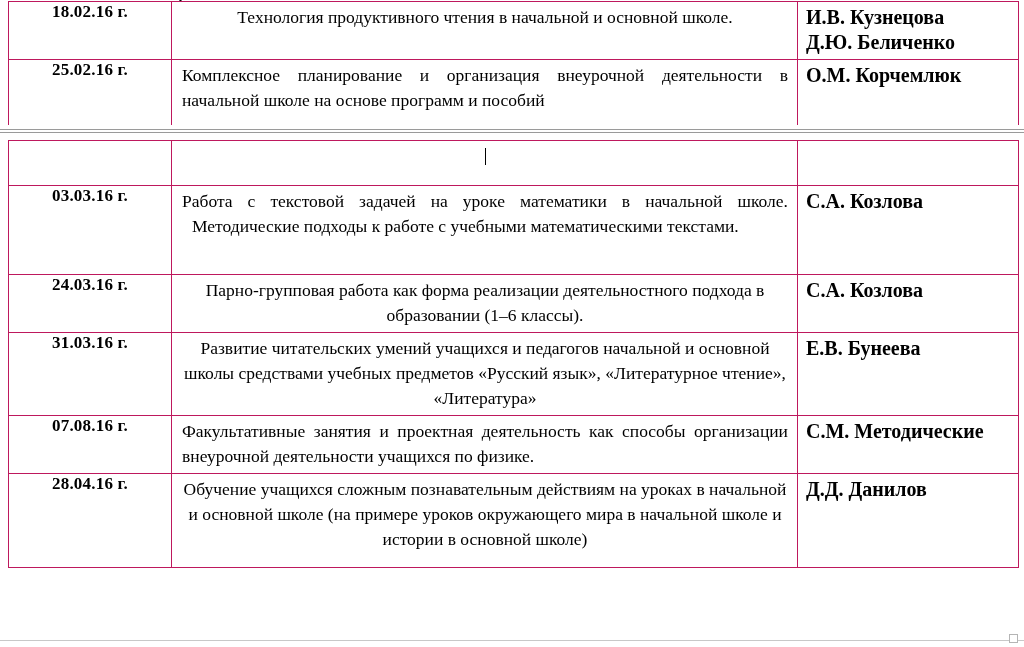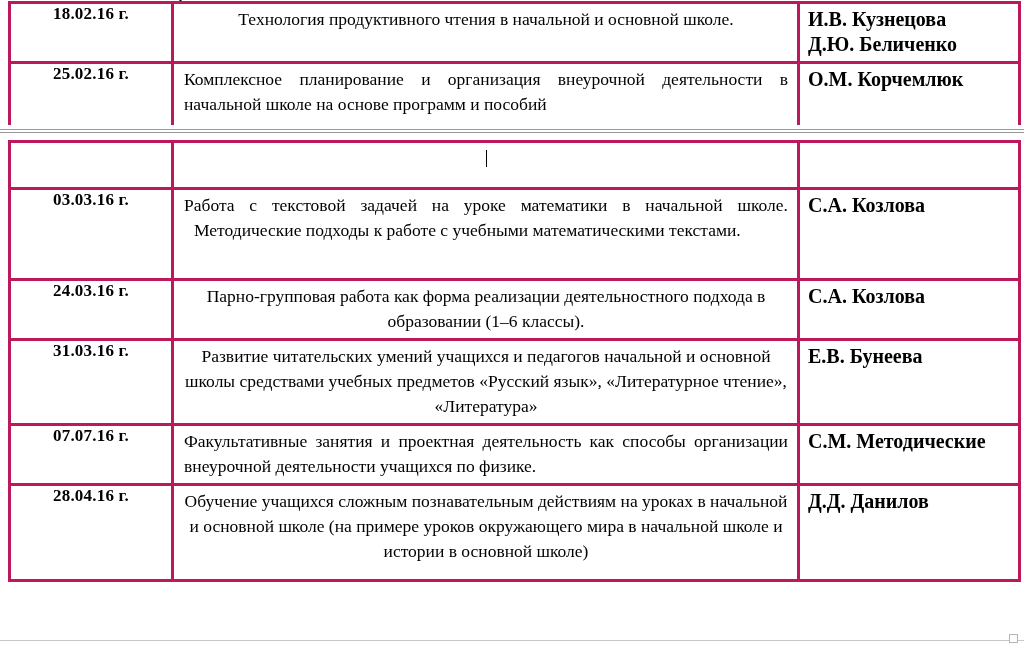--- a/index.html
+++ b/index.html
@@ -23,21 +23,21 @@
     background: #ffffff;
   }
 
   
   table.doc-table {
     border-collapse: collapse;
     table-layout: fixed;
     background: #ffffff;
   }
   table.doc-table td {
-    border: 3px solid #be185d;
+    border: 1px solid #be185d;
     padding: 0;
     vertical-align: top;
     background: #ffffff;
     font-family: Liberation Serif, serif;
   }
 
   col.c-date  { width: 163px; }
   col.c-topic { width: 626px; }
   col.c-pres  { width: 221px; }
 
@@ -256,21 +256,21 @@
         </td>
         <td>
           <div class="pres-cell">
             <div>Е.В. Бунеева</div>
           </div>
         </td>
       </tr>
 
       <tr>
         <td class="date-td" style="height:49px">
-          <div class="date-cell">07.07.16 г.</div>
+          <div class="date-cell">07.08.16 г.</div>
         </td>
         <td>
           <div class="topic-cell">Факультативные занятия и проектная деятельность как способы организации внеурочной деятельности учащихся по физике.</div>
         </td>
         <td>
           <div class="pres-cell">
             <div>С.М. Методические</div>
           </div>
         </td>
       </tr>

